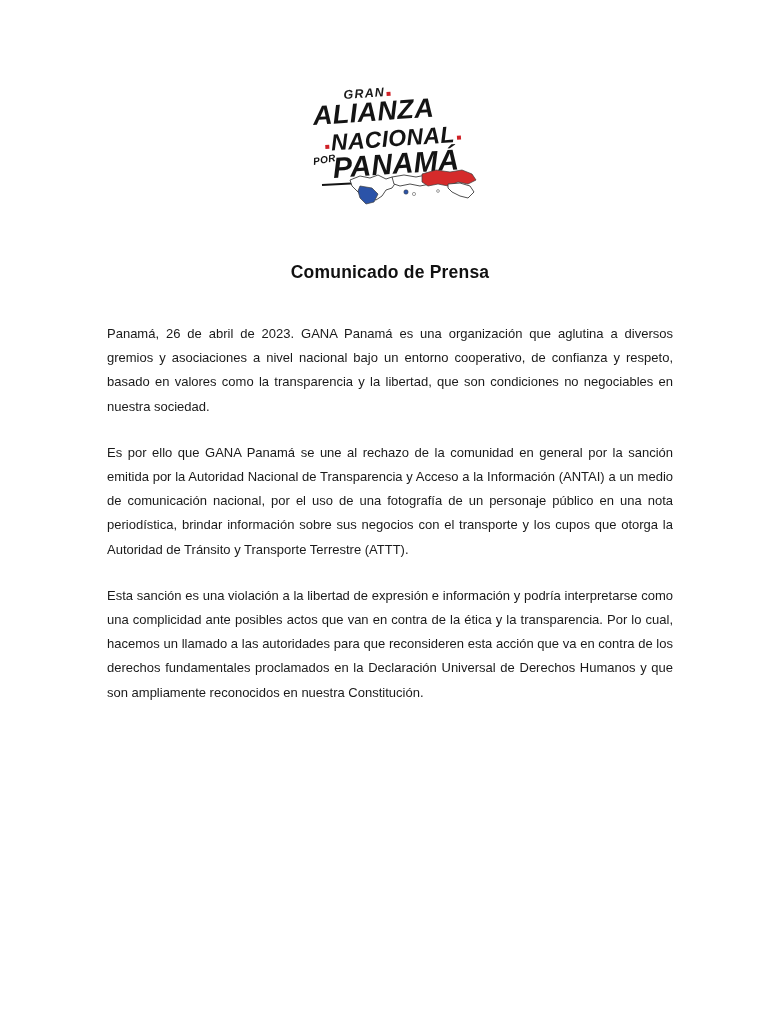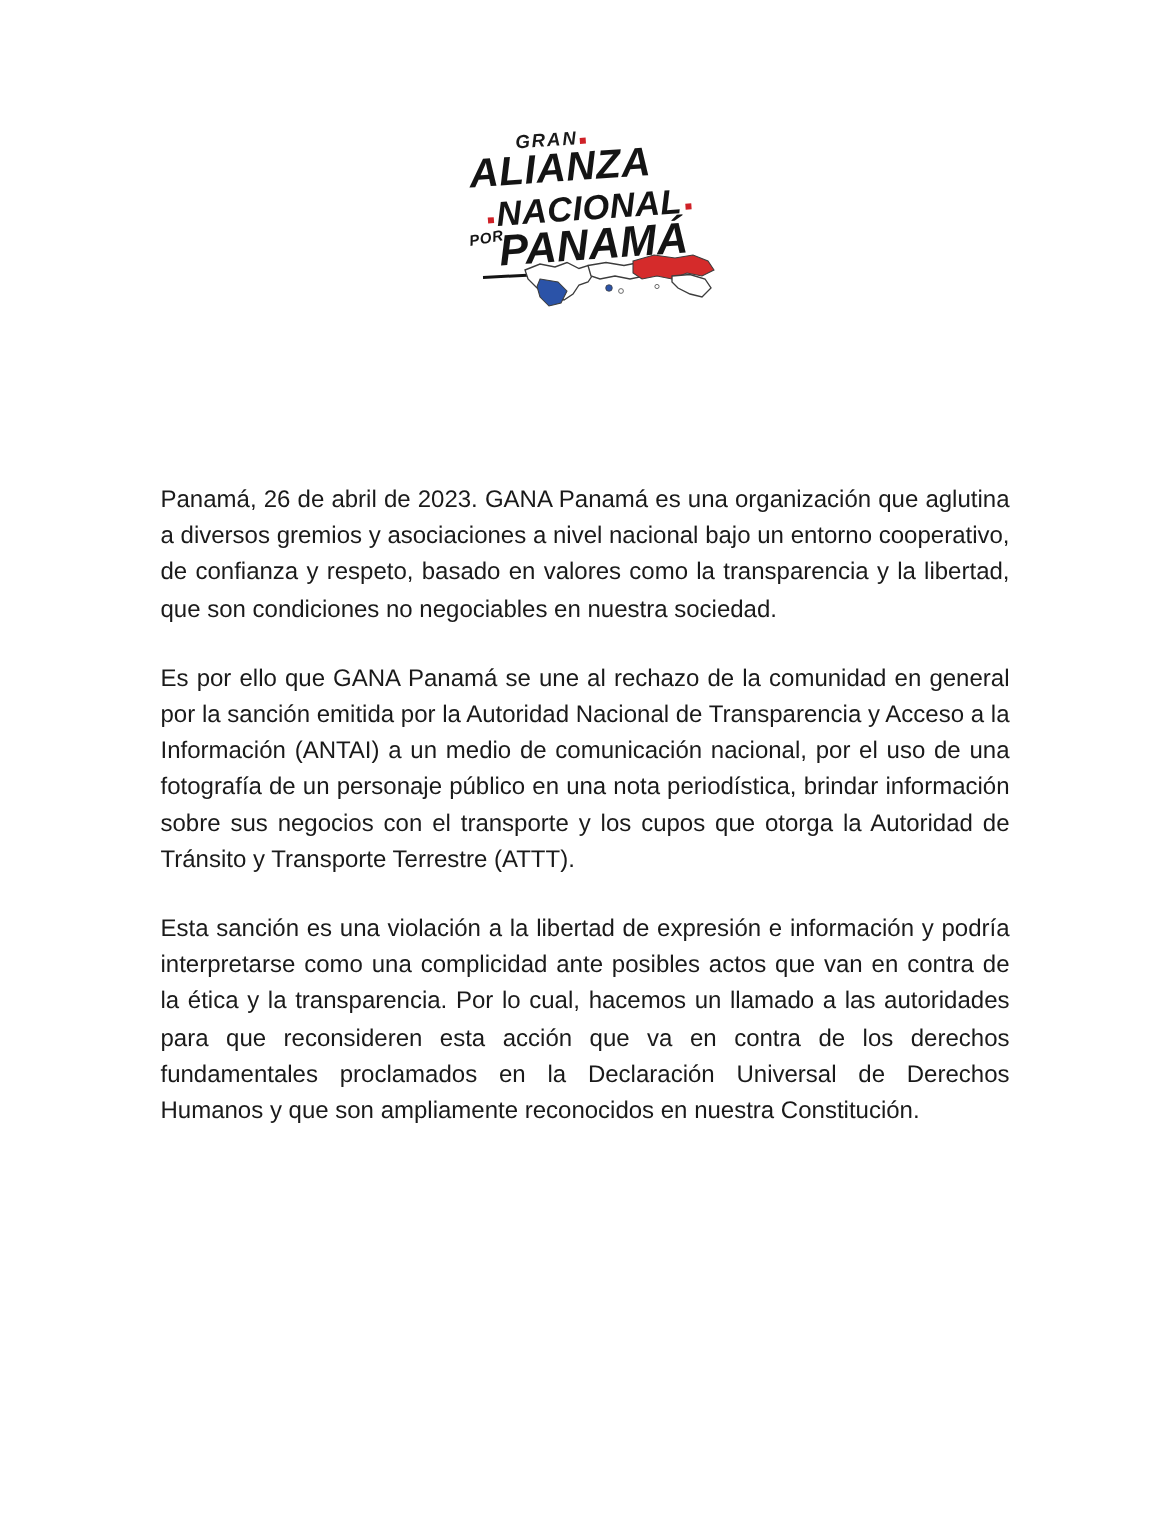--- a/index.html
+++ b/index.html
@@ -162,21 +162,21 @@
     position: absolute;
     left: 107px;
     top: 322px;
     width: 566px;
   }
   .para {
     margin: 0 0 22px 0;
     text-align: justify;
     text-justify: inter-word;
     font-family: "Liberation Sans", sans-serif;
-    font-size: 16px;
+    font-size: 13px;
     line-height: 24.2px;
     color: #1a1a1a;
   }
   .para:last-child {
     margin-bottom: 16px;
   }
 </style>
 </head>
 <body>
 
@@ -212,20 +212,21 @@
 
           <circle cx="58" cy="28" r="2.2" fill="#2b53a8" stroke="#3c3c3c" stroke-width="0.5"></circle>
           <circle cx="66" cy="30" r="1.6" fill="#ffffff" stroke="#3c3c3c" stroke-width="0.5"></circle>
           <circle cx="90" cy="27" r="1.4" fill="#ffffff" stroke="#3c3c3c" stroke-width="0.5"></circle>
         </g>
       </svg>
 
     </div>
   </div>
 
+  <div class="doc-title">Comunicado de Prensa</div>
 
   <div class="body-copy">
     <p class="para">Panamá, 26 de abril de 2023.  GANA Panamá es una organización que aglutina a diversos gremios y asociaciones a nivel nacional bajo un entorno cooperativo, de confianza y respeto, basado en valores como la transparencia y la libertad, que son condiciones no negociables en nuestra sociedad.</p>
     <p class="para">Es por ello que GANA Panamá se une al rechazo de la comunidad en general por la sanción emitida por la Autoridad Nacional de Transparencia y Acceso a la Información (ANTAI) a un medio de comunicación nacional, por el uso de una fotografía de un personaje público en una nota periodística, brindar información sobre sus negocios con el transporte y los cupos que otorga la Autoridad de Tránsito y Transporte Terrestre (ATTT).</p>
     <p class="para">Esta sanción es una violación a la libertad de expresión e información y podría interpretarse como una complicidad ante posibles actos que van en contra de la ética y la transparencia.  Por lo cual, hacemos un llamado a las autoridades para que reconsideren esta acción que va en contra de los derechos fundamentales proclamados en la Declaración Universal de Derechos Humanos y que son ampliamente reconocidos en nuestra Constitución.</p>
   </div>
 
 </div>
 
 </body></html>

